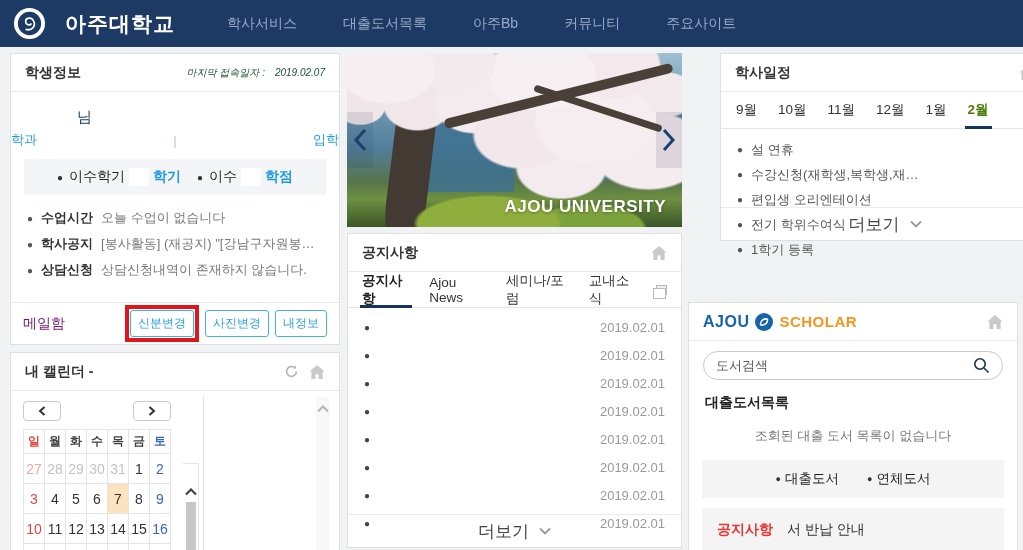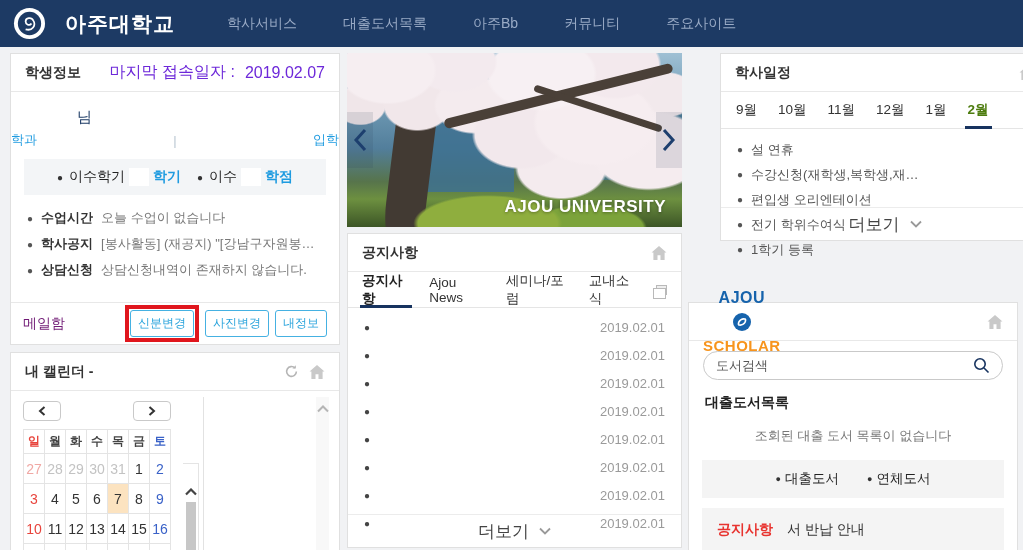--- a/index.html
+++ b/index.html
@@ -15,21 +15,21 @@
   .topmenu li { color:#9aabc6; font-size:14px; cursor:pointer; }
 
   
   .panel { position:absolute; background:#fff; border:1px solid #e0e0e0; }
   .p-head { height:38px; display:flex; align-items:center; padding:0 14px; border-bottom:1px solid #e8e8e8; }
   .p-title { font-size:14px; font-weight:bold; color:#333; }
   .head-right { margin-left:auto; display:flex; align-items:center; gap:10px; }
 
   
   .panel-student { left:10px; top:53px; width:330px; height:292px; }
-  .last-access { font-size:16px; color:#6d28d9; }
+  .last-access { font-size:10px; color:#14532d;font-style:italic; }
   .name-line { margin:16px 0 4px 66px; color:#1b3a64; font-size:15px; }
   .dept-line { display:flex; justify-content:space-between; align-items:center; gap:35px; font-size:13px; color:#1e9be0; }
   .dept-div { color:#b9c7d2; }
   .stats-box { margin:10px 13px 6px; background:#f3f5f7; height:36px; display:flex; align-items:center; justify-content:center; gap:16px; font-size:14px; }
   .stat { display:flex; align-items:center; gap:4px; }
   .stat .bullet { color:#333; font-size:10px; margin-right:2px; }
   .stat .slabel { color:#222; }
   .stat .gap { display:inline-block; width:20px; height:18px; background:#fff; }
   .stat .sunit { color:#1e9be0; font-weight:bold; }
   .info-rows { padding:4px 16px 0; }
@@ -111,21 +111,21 @@
   .months { display:flex; align-items:stretch; gap:21px; padding:0 15px; height:37px; border-bottom:1px solid #e5e5e5; }
   .month { display:flex; align-items:center; font-size:13.5px; color:#333; cursor:pointer; position:relative; }
   .month.active { color:#4d7c0f; font-weight:bold; }
   .month.active::after { content:""; position:absolute; left:-3px; right:-3px; bottom:-1px; height:3px; background:#17335f; }
   .s-list { padding:8px 16px 0; }
   .s-item { display:flex; align-items:center; gap:8px; height:25px; font-size:13px; color:#555; white-space:nowrap; overflow:hidden; }
   .s-item .bullet { color:#555; font-size:10px; }
 
   
   .panel-lib { left:688px; top:302px; width:330px; height:260px; }
-  .lib-logo { display:flex; align-items:center; gap:5px;flex-direction:column; }
+  .lib-logo { display:flex; align-items:center; gap:5px; }
   .lib-ajou { color:#1663ac; font-size:16px; font-weight:bold; letter-spacing:.5px; }
   .lib-scholar { color:#f7941d; font-size:15px; font-weight:bold; letter-spacing:.5px; }
   .search-wrap { padding:10px 14px 4px; }
   .search-pill { height:29px; border:1px solid #c9c9c9; border-radius:15px; display:flex; align-items:center; padding:0 12px; background:#fff; }
   .search-pill input { border:none; outline:none; flex:1; font-size:13px; color:#333; background:transparent; font-family:inherit; }
   .search-pill input::placeholder { color:#555; }
   .loan-title { padding:10px 16px 2px; font-size:14px; font-weight:bold; color:#222; }
   .empty-text { text-align:center; color:#777; font-size:13px; margin:13px 0 15px; }
   .link-box { margin:0 13px; background:#f4f4f4; height:38px; display:flex; align-items:center; justify-content:center; gap:28px; }
   .link-item { display:flex; align-items:center; gap:4px; font-size:13.5px; color:#222; cursor:pointer; }

